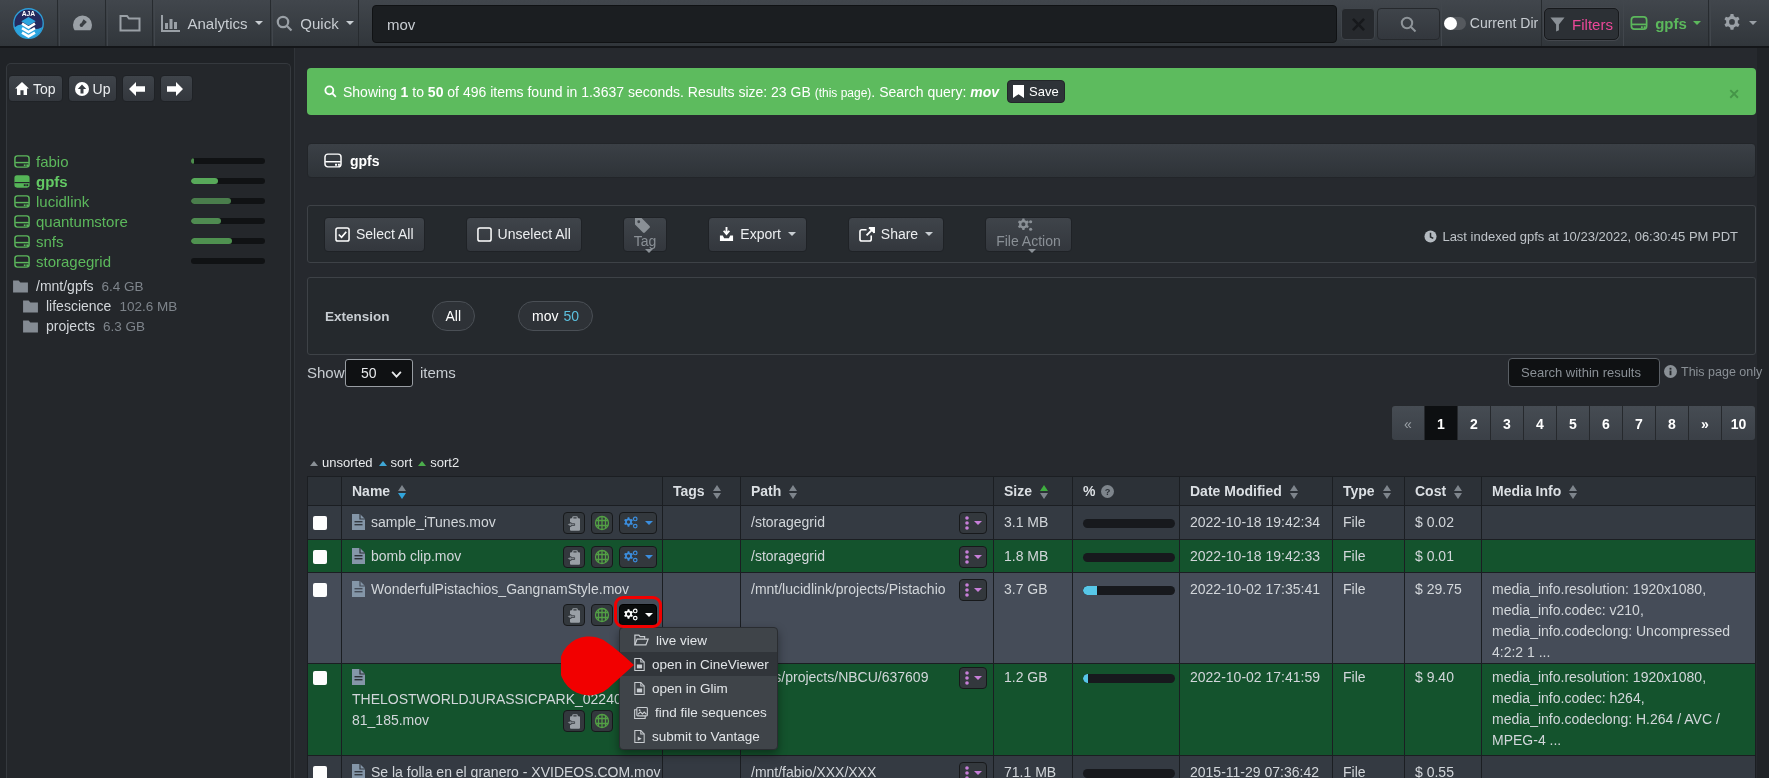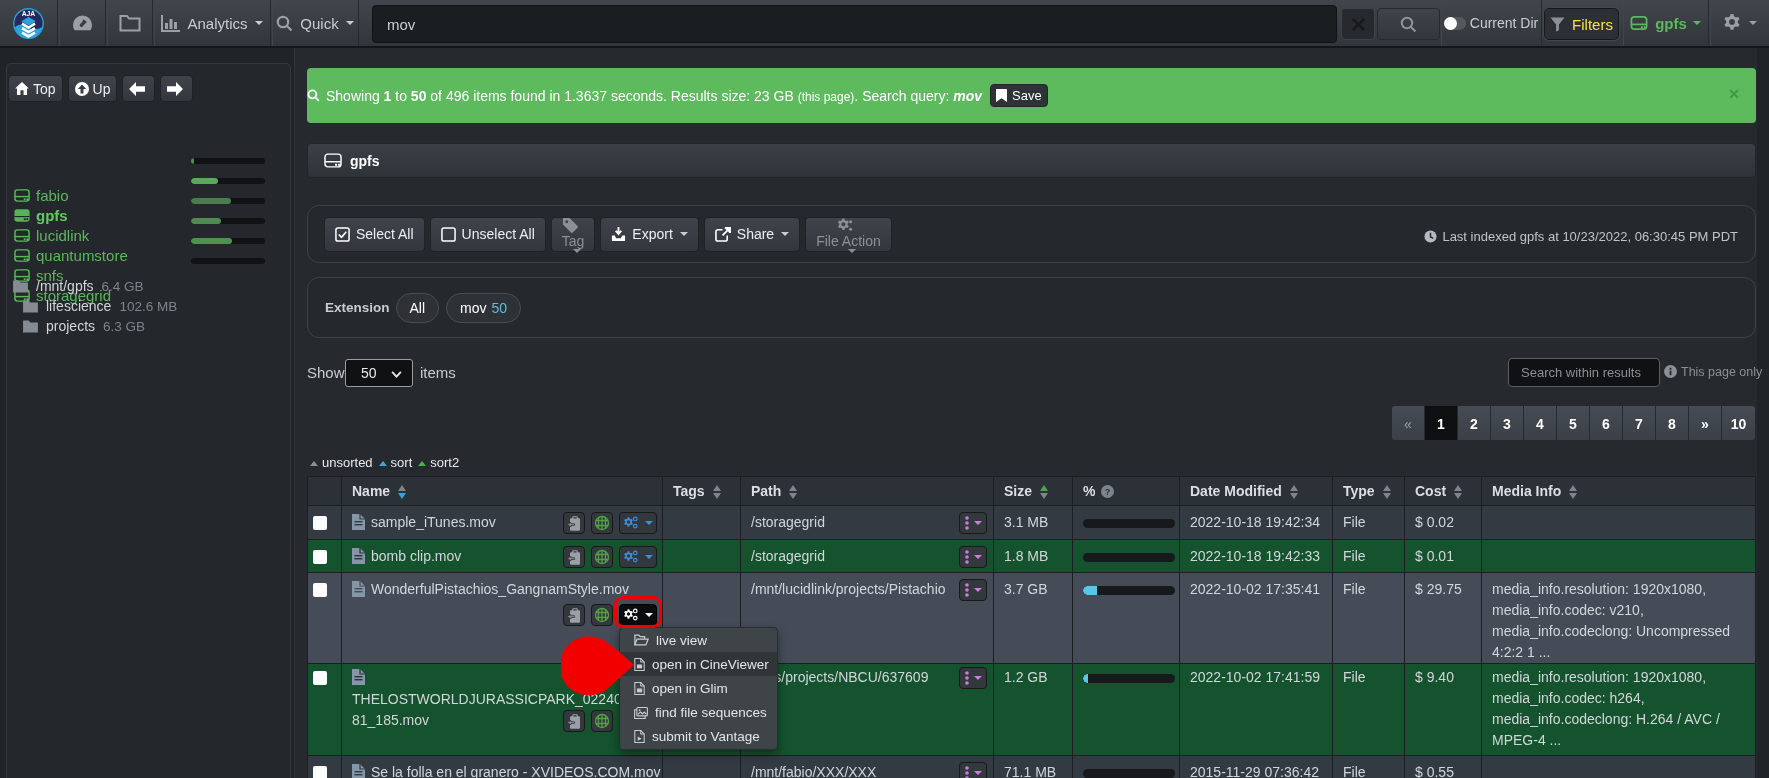--- a/index.html
+++ b/index.html
@@ -16,49 +16,49 @@
 .navtxt { color:#c8cdd2; font-size:15px; }
 .caret { display:inline-block; width:0; height:0; border-left:4px solid transparent; border-right:4px solid transparent; border-top:4px solid #c8cdd2; vertical-align:middle; }
 
 
 #sidebar { position:absolute; left:6px; top:63px; width:285px; height:715px;
   background:#24272b; border:1px solid #35393e; border-radius:5px 5px 0 0; border-bottom:none; }
 .sbtn { display:inline-flex; align-items:center; justify-content:center; height:27px; padding:0 6px;
   background:linear-gradient(#3f444a,#33373d); border:1px solid #1f2226; border-radius:4px;
   color:#eceef0; font-size:14px; margin-right:5px; vertical-align:top; }
 .sbtn svg { margin-right:4px; flex-shrink:0; }
-.stor { position:absolute; left:7px; height:20px; display:flex; align-items:center; font-size:15px; color:#5cb85c;margin-top:34px; }
+.stor { position:absolute; left:7px; height:20px; display:flex; align-items:center; font-size:15px; color:#5cb85c; }
 .stor svg { margin-right:6px; }
 .sbar { position:absolute; left:184px; width:74px; height:6px; border-radius:3px; background:#101214; overflow:hidden; }
 .sbar i { display:block; height:6px; border-radius:3px; }
 .ftree { position:absolute; display:flex; align-items:center; font-size:14px; color:#d2d6da; }
 .ftree .sz { color:#7e848b; margin-left:8px; font-size:13.5px; }
 .ftree svg { margin-right:8px; }
 
 
-#alert { position:absolute; left:307px; top:68px; width:1449px; height:55px; background:#5dbb5e; border-radius:4px;
-  color:#fff; font-size:14px; display:flex; align-items:center; }
+#alert { position:absolute; left:307px; top:68px; width:1449px; height:47px; background:#5dbb5e; border-radius:4px;
+  color:#fff; font-size:14px; display:flex; align-items:center; padding-left:17px; }
 #alert .x { position:absolute; right:16px; top:18px; color:#459548; font-weight:bold; font-size:14px; }
 .savebtn { display:inline-flex; align-items:center; background:#2e3338; border:1px solid #222629; color:#fff;
   border-radius:4px; height:23px; padding:0 5px; margin-left:8px; font-size:13px; }
 
 #gpfshead { position:absolute; left:307px; top:143px; width:1449px; height:35px;
   background:linear-gradient(#3b4046,#2e3338); border:1px solid #222529; border-radius:4px;
   display:flex; align-items:center; color:#fff; font-size:14px; font-weight:bold; padding-left:16px; }
 
-.panel { position:absolute; left:307px; width:1449px; background:#25292d; border:1px solid #3e4247; border-radius:12px; }
+.panel { position:absolute; left:307px; width:1449px; background:#25292d; border:1px solid #3e4247; border-radius:3px;gap:36px; }
 #toolbar { top:205px; height:58px; display:flex; align-items:center; padding-left:16px; }
 .tbtn { display:inline-flex; align-items:center; height:35px; padding:0 10px; margin-right:5px;
   background:linear-gradient(#3f444a,#33373d); border:1px solid #1f2226; border-radius:4px;
   color:#eceef0; font-size:14px; }
 .tbtn svg { margin-right:6px; flex-shrink:0; }
 .tbtn.muted { color:#8a9096; }
 #lastidx { position:absolute; right:17px; top:23px; color:#bfc4c9; font-size:13px; }
 
-#extpanel { top:277px; height:61px; display:flex; align-items:center; padding-left:17px; }
+#extpanel { top:277px; height:78px; display:flex; align-items:center; padding-left:17px; }
 .pill { display:inline-flex; align-items:center; height:30px; padding:0 13px; border-radius:15px;
   background:#2e3237; border:1px solid #4a4f55; color:#fff; font-size:14px; margin-right:7px; }
 .pill .cnt { color:#5bc0de; margin-left:5px; }
 
 #showrow { position:absolute; left:307px; top:355px; width:1449px; height:36px; color:#c8cdd2; font-size:15px; }
 #selshow { position:absolute; left:38px; top:4px; width:68px; height:28px; background:#0f1113; border:1px solid #989da3;
   border-radius:3px; color:#e8eaec; font-size:14px; display:flex; align-items:center; padding-left:15px; }
 #swr { position:absolute; left:1201px; top:3px; width:152px; height:29px; background:#0f1113; border:1px solid #5a5f65;
   border-radius:4px; color:#8a9096; font-size:13px; display:flex; align-items:center; padding-left:12px; }
 
@@ -184,21 +184,21 @@
   <div class="navcell" style="left:1441px;width:101px;white-space:nowrap;font-size:14px">
     <span id="toggle">
         <i></i>
       </span>
       <span class="navtxt" style="margin-left:4px;white-space:nowrap;font-size:14px">Current Dir</span>
   </div>
   <div id="filtersbtn">
     <svg width="15" height="15" viewBox="0 0 16 16" fill="#8a9096">
         <path d="M0.5 0.5 L15.5 0.5 L9.5 8 L9.5 14 L6.5 15.5 L6.5 8 Z"></path>
       </svg>
-    <span style="color:#fde047;font-size:15px;margin-left:7px">Filters</span>
+    <span style="color:#ec4899;font-size:15px;margin-left:7px">Filters</span>
   </div>
   <div class="navcell" style="left:1623px;width:86px;border-right:1px solid #272b2f">
     <svg width="18" height="14" viewBox="0 0 22 18" fill="none" stroke="#5cb85c" stroke-width="2.2">
         <rect x="1.2" y="1.2" width="19.6" height="15.6" rx="4"></rect>
         <path d="M1.5 10.8 L20.5 10.8"></path>
         <rect x="13.5" y="13.2" width="2.4" height="2.4" fill="#5cb85c" stroke="none"></rect>
         <rect x="17" y="13.2" width="2.4" height="2.4" fill="#5cb85c" stroke="none"></rect>
       </svg>
     <span style="color:#5cb85c;font-size:15px;font-weight:bold;margin-left:7px">gpfs</span>
       <span class="caret" style="border-top-color:#5cb85c;margin-left:6px"></span>

